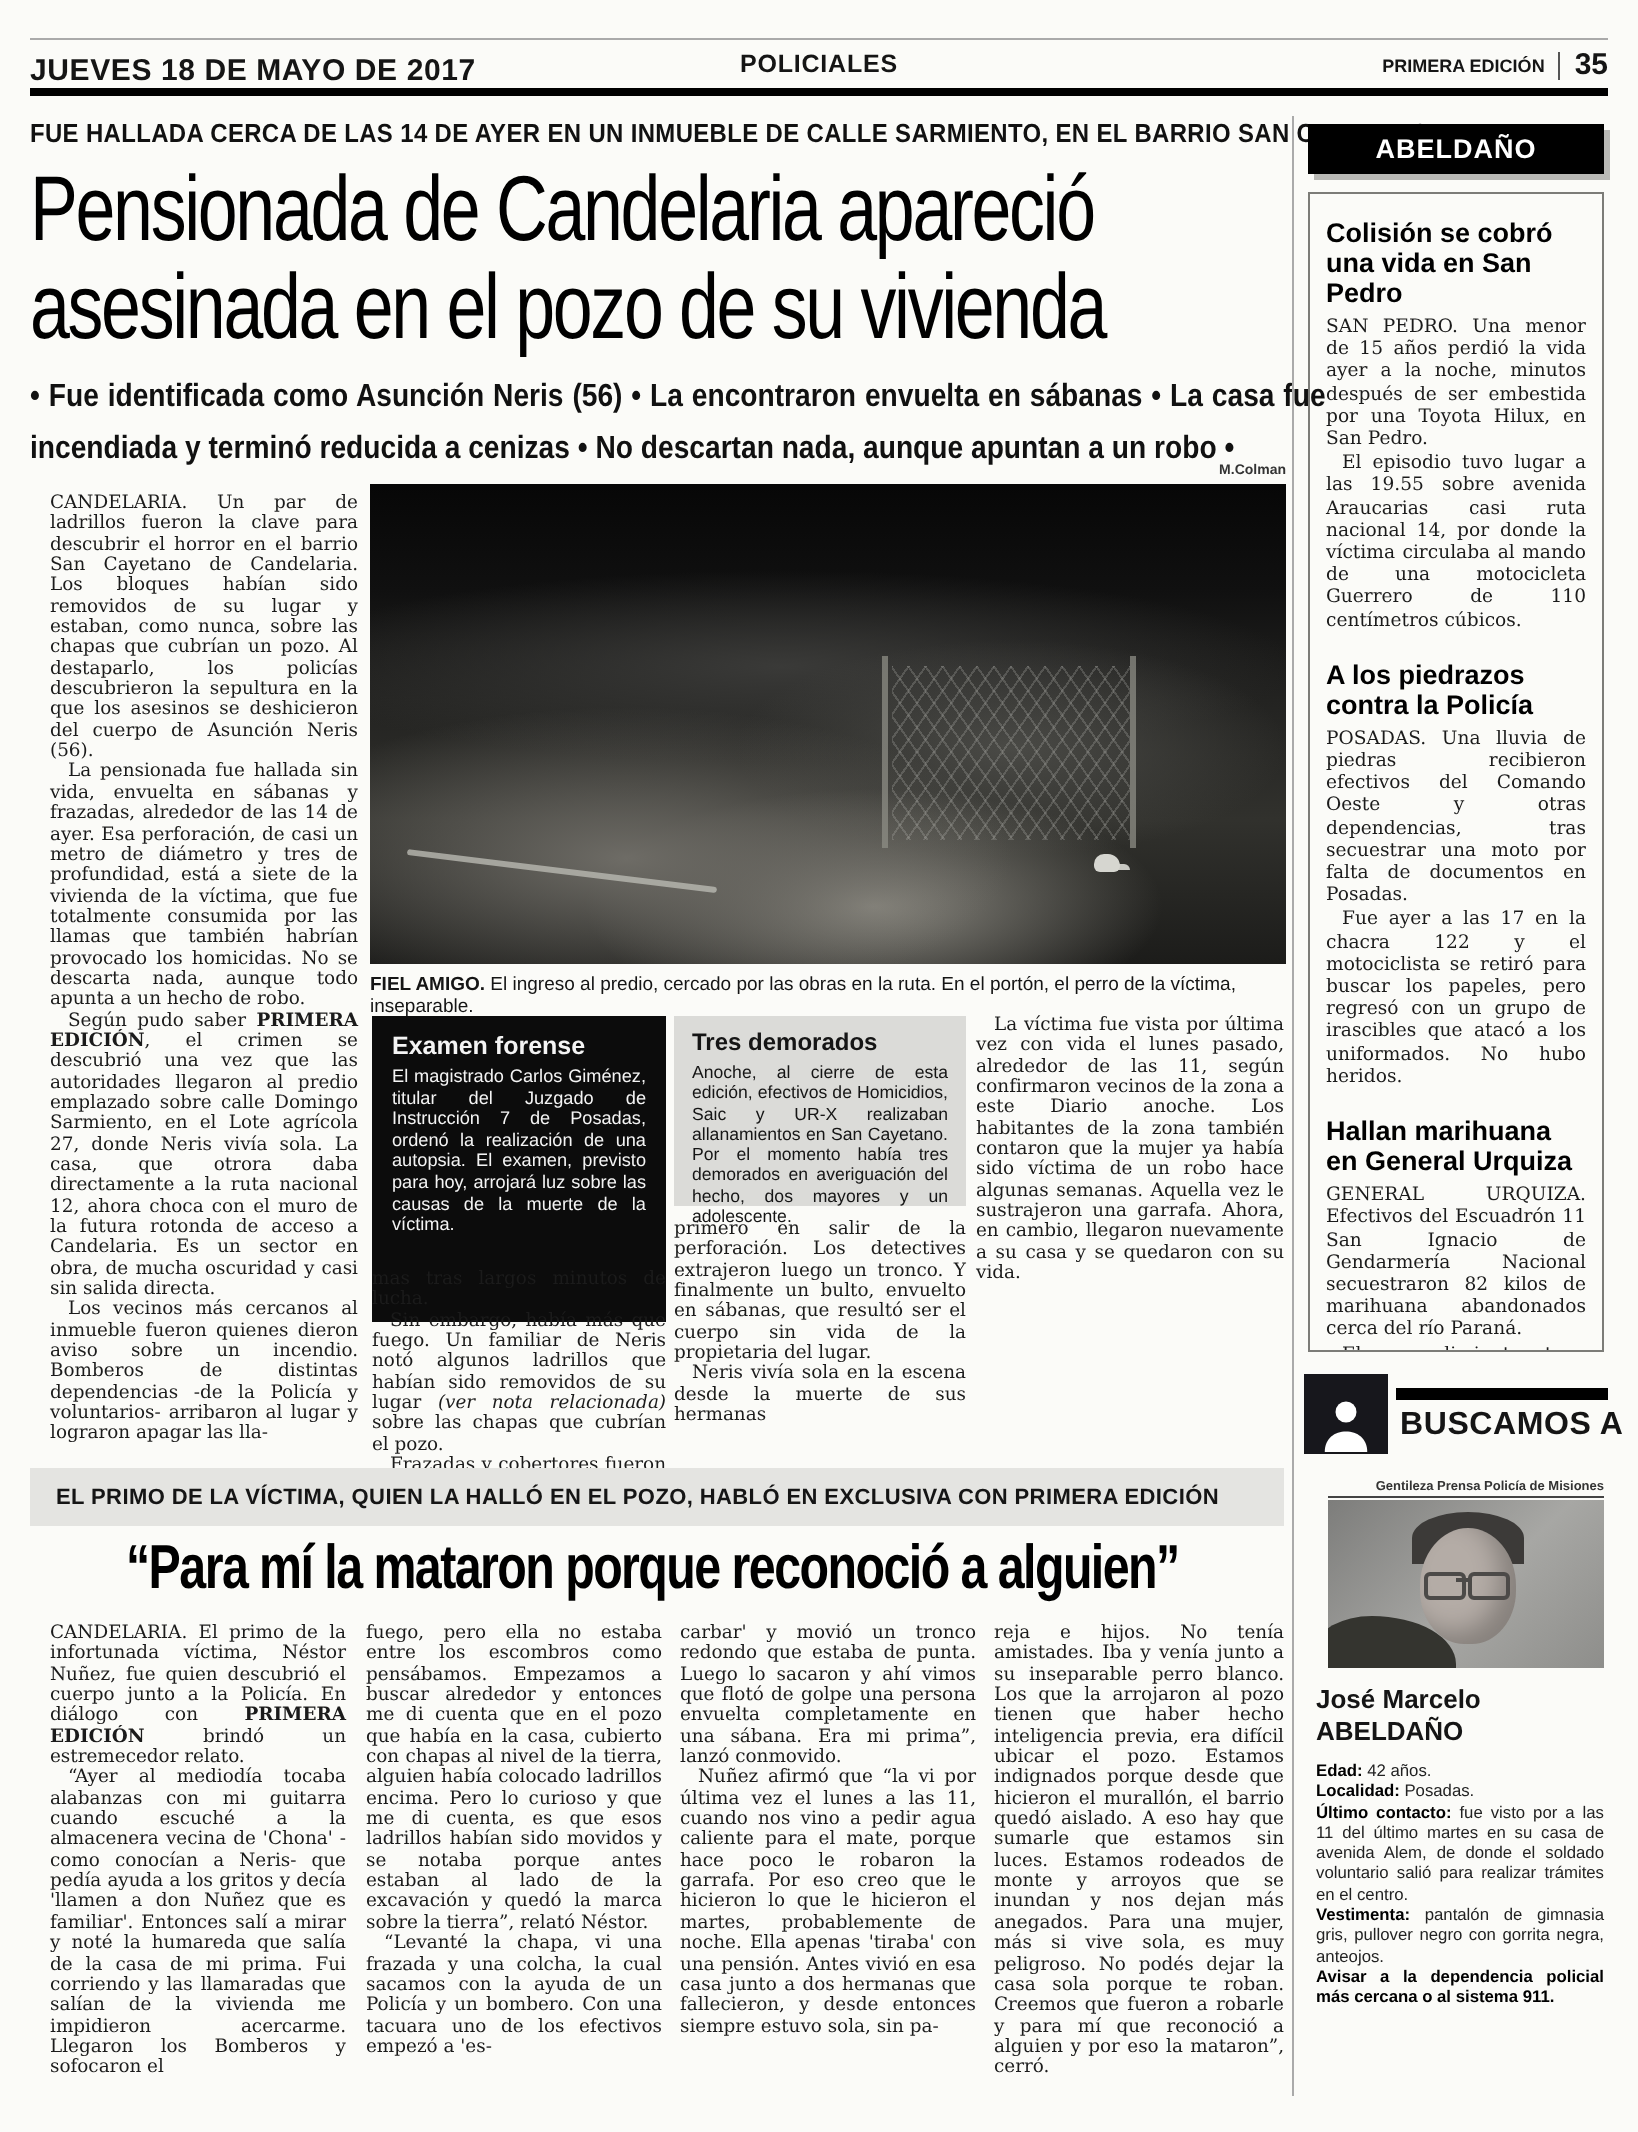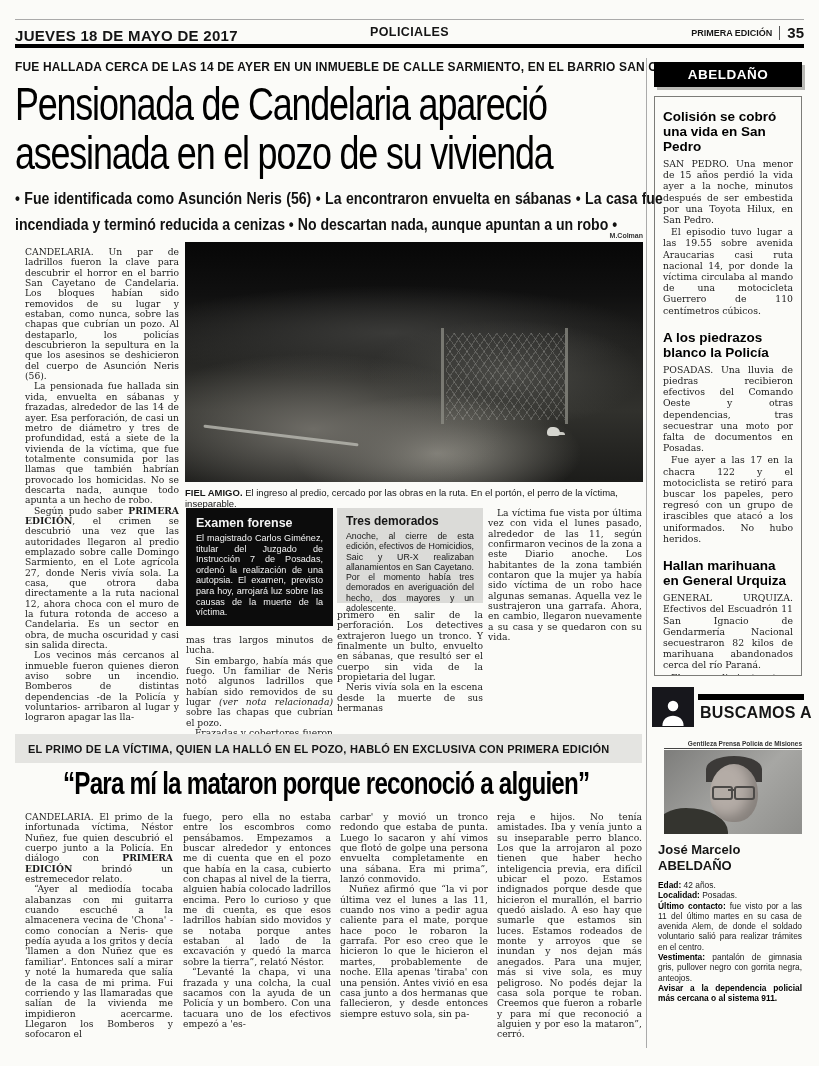--- a/index.html
+++ b/index.html
@@ -95,21 +95,21 @@
     <b>FIEL AMIGO.</b><span> El ingreso al predio, cercado por las obras en la ruta. En el portón, el perro de la víctima, inseparable.</span>
   </div>
 
   <div class="abs serif" style="left:25px;top:247px;width:154px;">
     <p class="ni">CANDELARIA. Un par de ladrillos fueron la clave para descubrir el horror en el barrio San Cayetano de Candelaria. Los bloques habían sido removidos de su lugar y estaban, como nunca, sobre las chapas que cubrían un pozo. Al destaparlo, los policías descubrieron la sepultura en la que los asesinos se deshicieron del cuerpo de Asunción Neris (56).</p>
     <p>La pensionada fue hallada sin vida, envuelta en sábanas y frazadas, alrededor de las 14 de ayer. Esa perforación, de casi un metro de diámetro y tres de profundidad, está a siete de la vivienda de la víctima, que fue totalmente consumida por las llamas que también habrían provocado los homicidas. No se descarta nada, aunque todo apunta a un hecho de robo.</p>
     <p><span>Según pudo saber </span><b class="pe">PRIMERA EDICIÓN</b><span>, el crimen se descubrió una vez que las autoridades llegaron al predio emplazado sobre calle Domingo Sarmiento, en el Lote agrícola 27, donde Neris vivía sola. La casa, que otrora daba directamente a la ruta nacional 12, ahora choca con el muro de la futura rotonda de acceso a Candelaria. Es un sector en obra, de mucha oscuridad y casi sin salida directa.</span></p>
     <p>Los vecinos más cercanos al inmueble fueron quienes dieron aviso sobre un incendio. Bomberos de distintas dependencias -de la Policía y voluntarios- arribaron al lugar y lograron apagar las lla-</p>
   </div>
 
-  <div class="abs" style="left:186px;top:508px;width:147px;height:118px;background:#0c0c0c;color:#f4f4f4;padding:8px 10px;box-sizing:border-box;">
+  <div class="abs" style="left:186px;top:508px;width:147px;height:153px;background:#0c0c0c;color:#f4f4f4;padding:8px 10px;box-sizing:border-box;">
     <p class="boxtitle">Examen forense</p>
     <p class="boxbody">El magistrado Carlos Giménez, titular del Juzgado de Instrucción 7 de Posadas, ordenó la realización de una autopsia. El examen, previsto para hoy, arrojará luz sobre las causas de la muerte de la víctima.</p>
   </div>
 
   <div class="abs" style="left:337px;top:508px;width:146px;height:95px;background:#dbdbd8;padding:6px 9px;box-sizing:border-box;">
     <p class="boxtitle" style="font-size:12px;">Tres demorados</p>
     <p class="boxbody" style="font-size:8.8px;line-height:10.3px;">Anoche, al cierre de esta edición, efectivos de Homicidios, Saic y UR-X realizaban allanamientos en San Cayetano. Por el momento había tres demorados en averiguación del hecho, dos mayores y un adolescente.</p>
   </div>
 
   <div class="abs serif" style="left:186px;top:635px;width:147px;">
@@ -158,21 +158,21 @@
 
     <div>
       <p class="sbhead">Colisión se cobró una vida en San Pedro</p>
       <div class="sbserif">
         <p class="ni">SAN PEDRO. Una menor de 15 años perdió la vida ayer a la noche, minutos después de ser embestida por una Toyota Hilux, en San Pedro.</p>
         <p>El episodio tuvo lugar a las 19.55 sobre avenida Araucarias casi ruta nacional 14, por donde la víctima circulaba al mando de una motocicleta Guerrero de 110 centímetros cúbicos.</p>
       </div>
     </div>
 
     <div style="margin-top:14px;">
-      <p class="sbhead">A los piedrazos blanco la Policía</p>
+      <p class="sbhead">A los piedrazos contra la Policía</p>
       <div class="sbserif">
         <p class="ni">POSADAS. Una lluvia de piedras recibieron efectivos del Comando Oeste y otras dependencias, tras secuestrar una moto por falta de documentos en Posadas.</p>
         <p>Fue ayer a las 17 en la chacra 122 y el motociclista se retiró para buscar los papeles, pero regresó con un grupo de irascibles que atacó a los uniformados. No hubo heridos.</p>
       </div>
     </div>
 
     <div style="margin-top:14px;">
       <p class="sbhead">Hallan marihuana en General Urquiza</p>
       <div class="sbserif">
         <p class="ni">GENERAL URQUIZA. Efectivos del Escuadrón 11 San Ignacio de Gendarmería Nacional secuestraron 82 kilos de marihuana abandonados cerca del río Paraná.</p>

